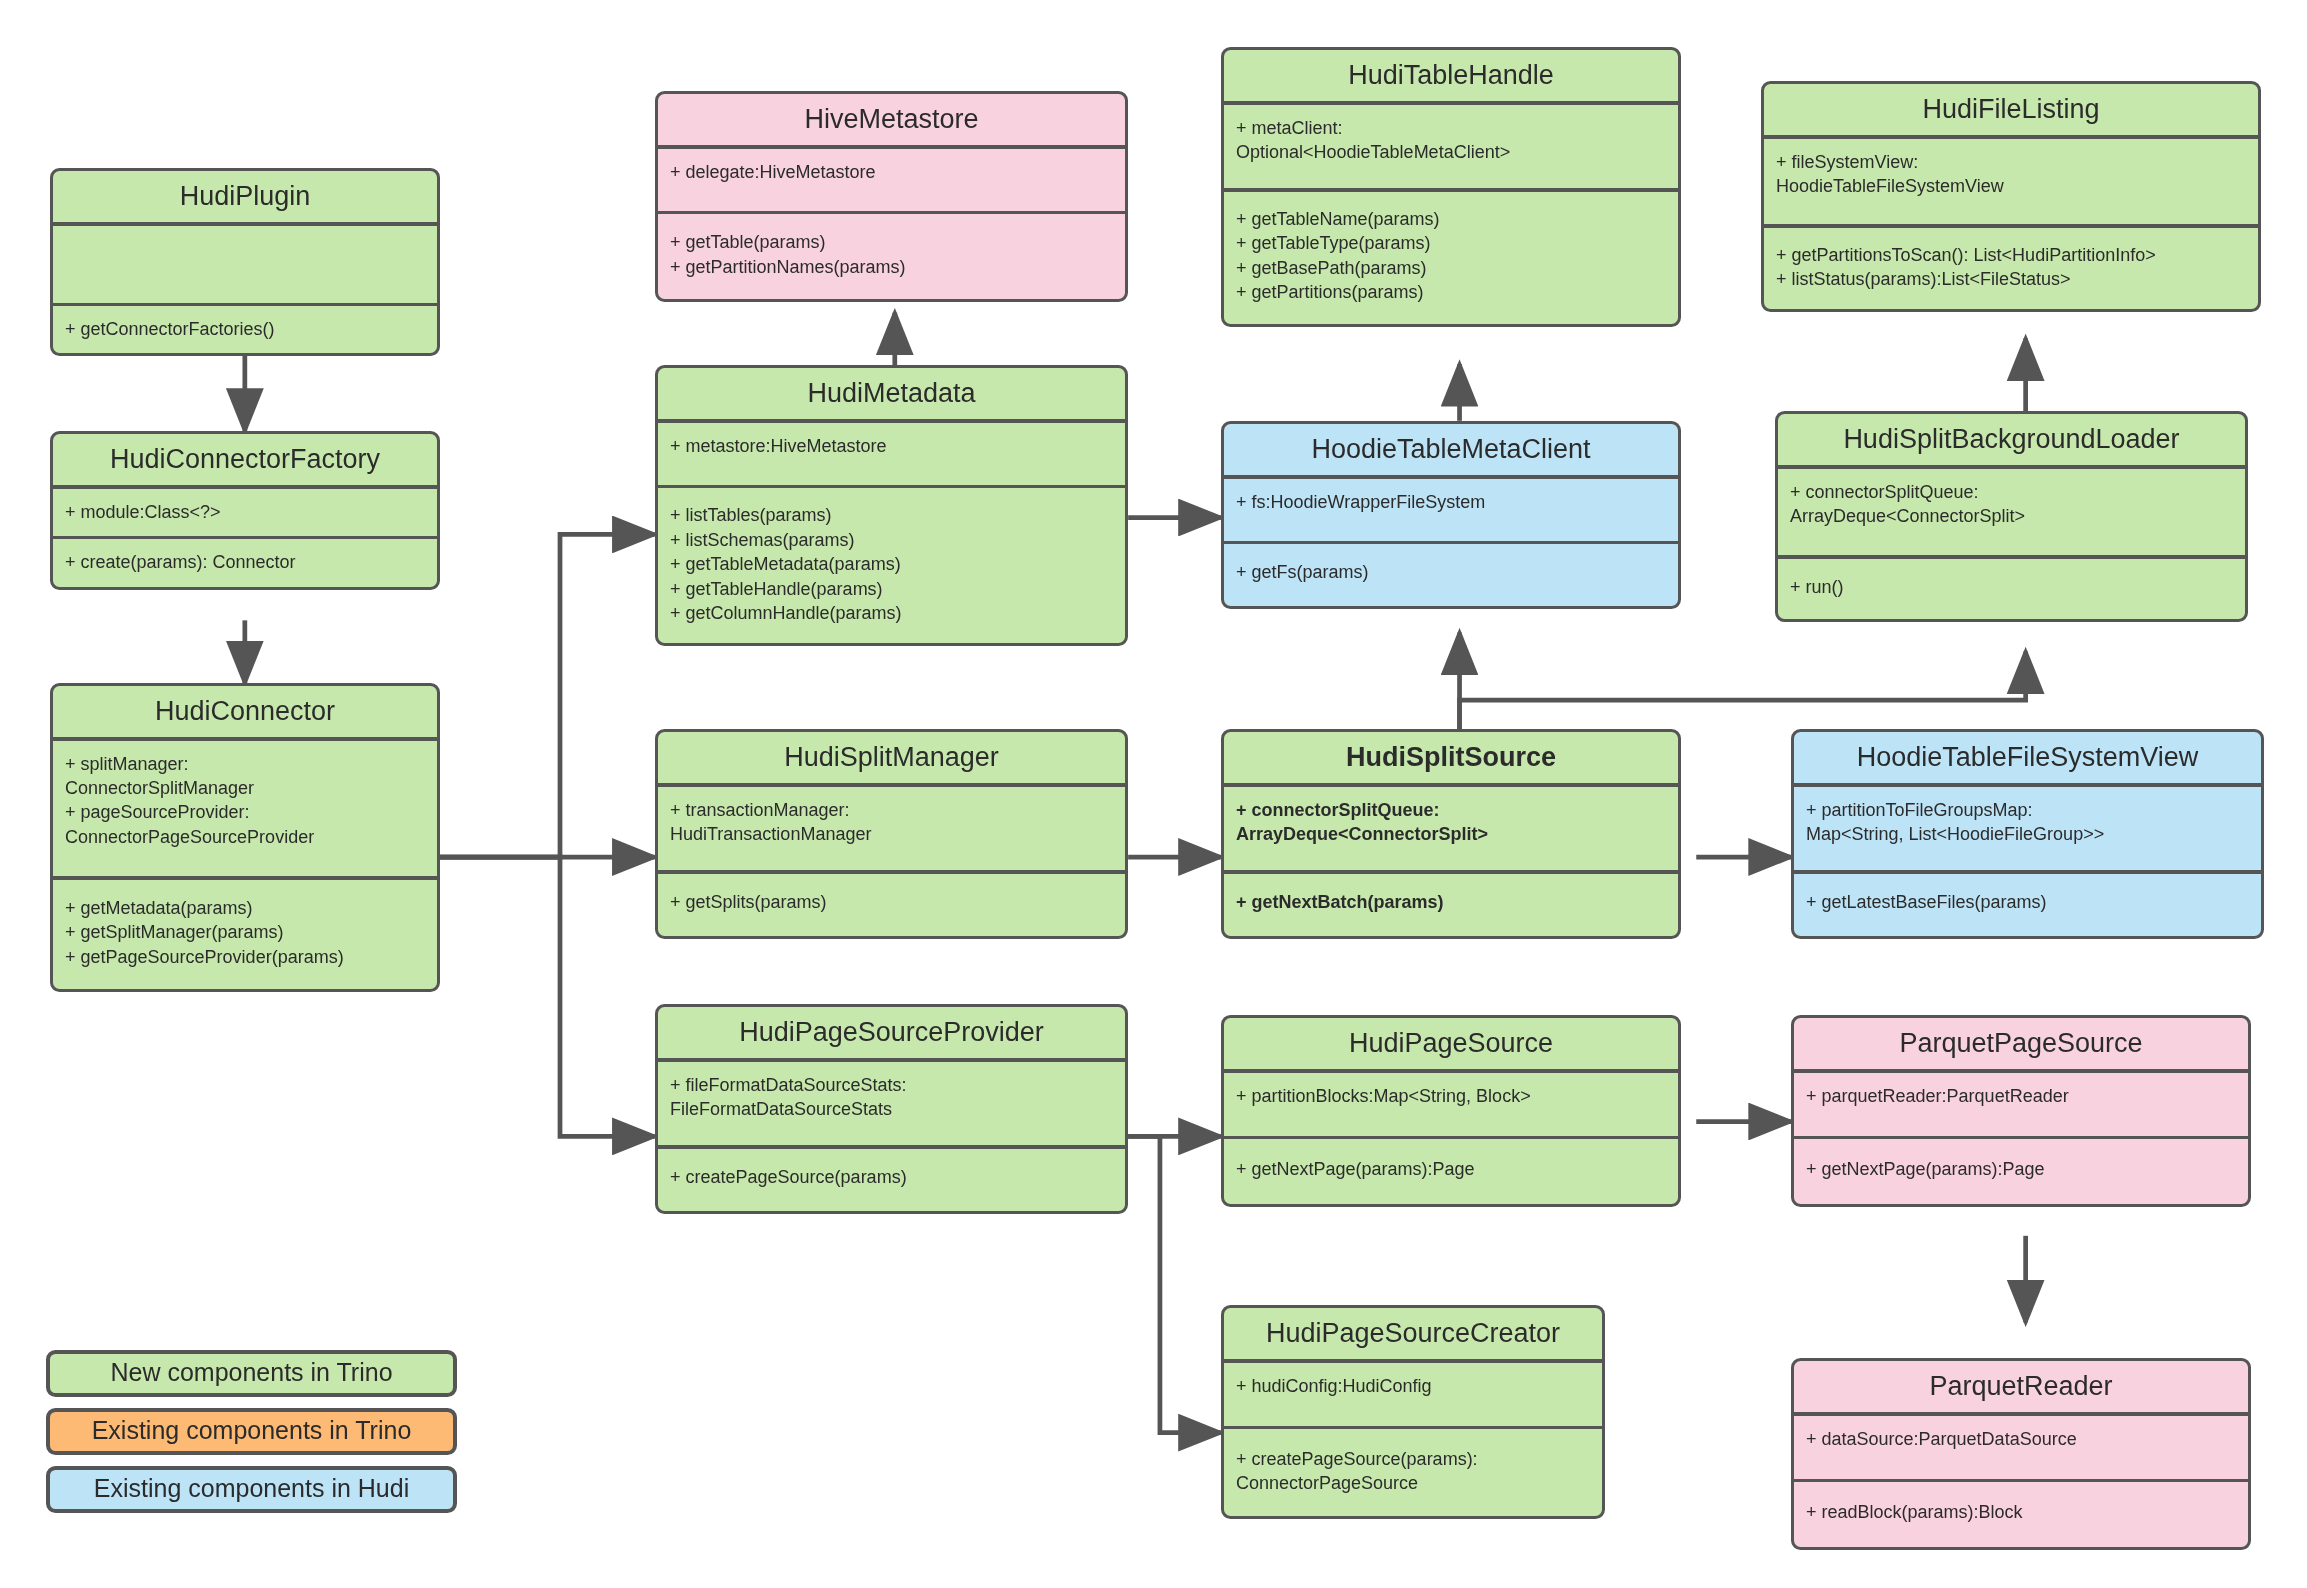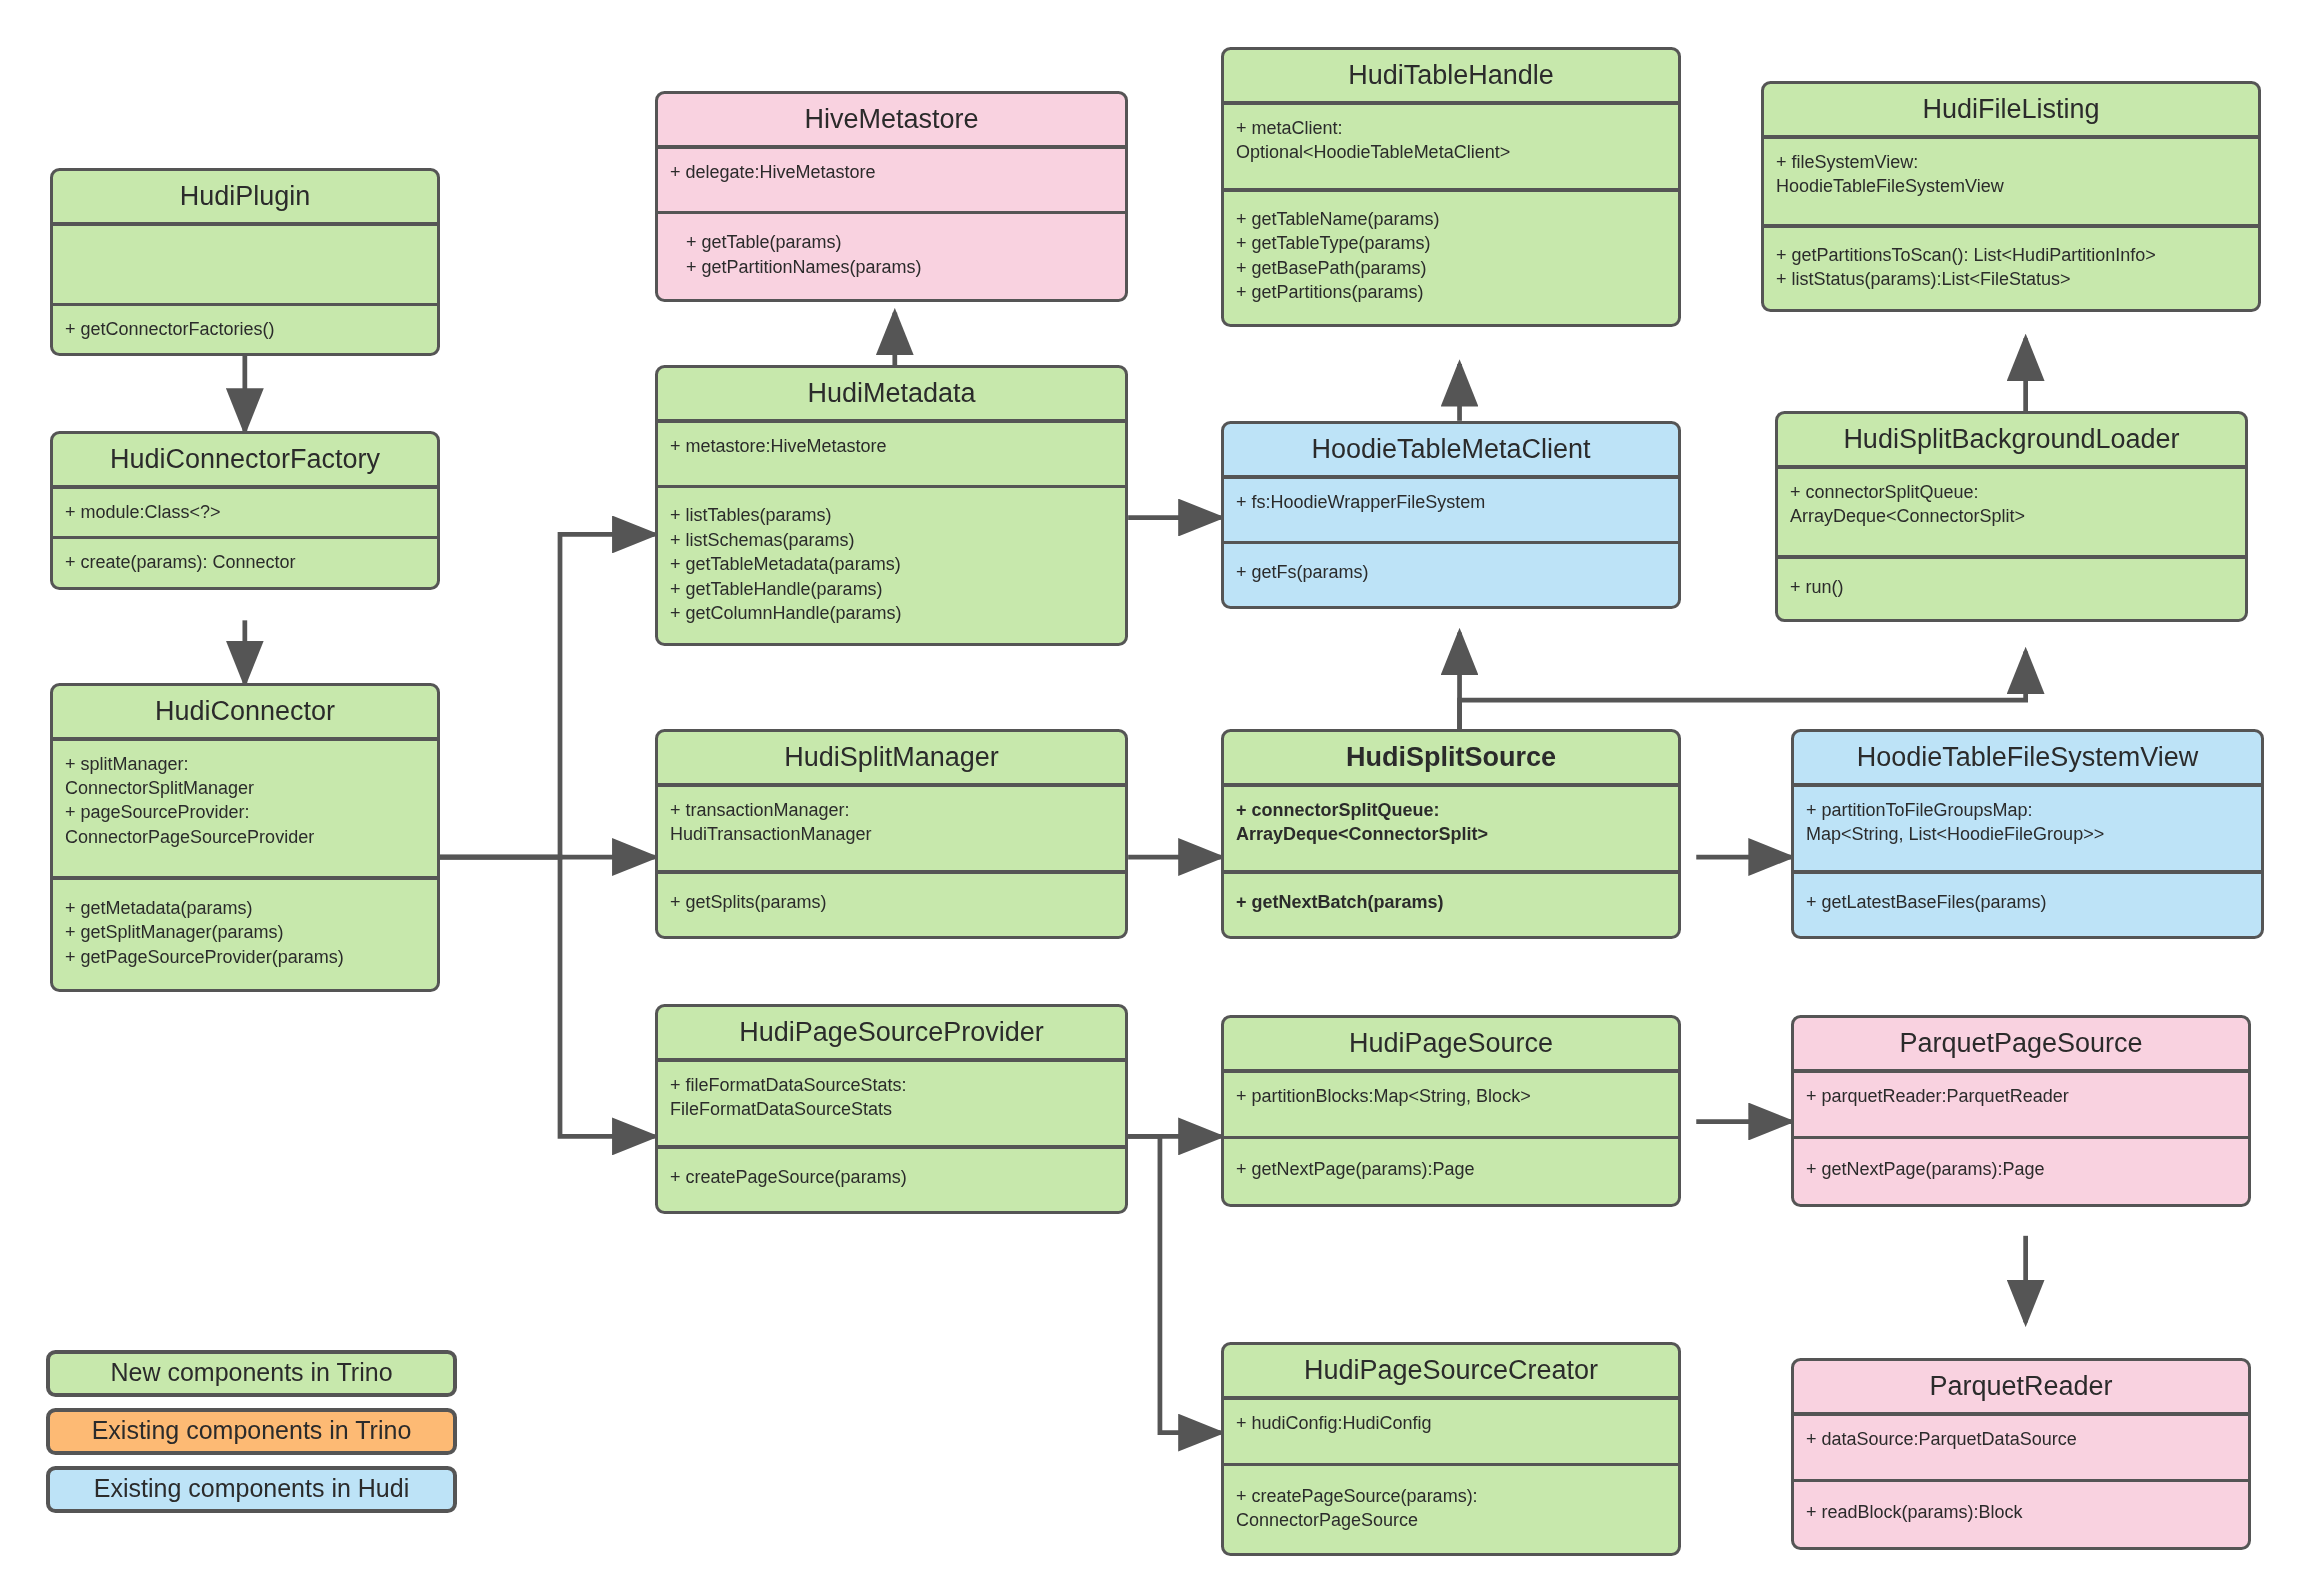--- a/index.html
+++ b/index.html
@@ -160,21 +160,21 @@
     </div>
   </div>
 
   <div class="node pink" style="left:655px; top:91px; width:473px;">
     <div class="title">HiveMetastore</div>
     <div class="sep"></div>
     <div class="compartment" style="padding-bottom:27px;">
       <div class="row">+ delegate:HiveMetastore</div>
     </div>
     <div class="sep"></div>
-    <div class="compartment" style="padding-top:16px; padding-bottom:20px;margin-left:16px;">
+    <div class="compartment" style="padding-top:16px; padding-bottom:20px;">
       <div class="row">+ getTable(params)</div>
       <div class="row">+ getPartitionNames(params)</div>
     </div>
   </div>
 
   <div class="node green" style="left:655px; top:365px; width:473px;">
     <div class="title">HudiMetadata</div>
     <div class="sep"></div>
     <div class="compartment" style="padding-bottom:27px;">
       <div class="row">+ metastore:HiveMetastore</div>
@@ -313,21 +313,21 @@
     <div class="sep"></div>
     <div class="compartment" style="padding-bottom:28px;">
       <div class="row">+ parquetReader:ParquetReader</div>
     </div>
     <div class="sep"></div>
     <div class="compartment" style="padding-top:17.6px; padding-bottom:23px;">
       <div class="row">+ getNextPage(params):Page</div>
     </div>
   </div>
 
-  <div class="node green" style="left:1221px; top:1342px; width:460px;">
+  <div class="node green" style="left:1221px; top:1305px; width:384px;">
     <div class="title">HudiPageSourceCreator</div>
     <div class="sep"></div>
     <div class="compartment" style="padding-bottom:28px;">
       <div class="row">+ hudiConfig:HudiConfig</div>
     </div>
     <div class="sep"></div>
     <div class="compartment" style="padding-top:17.6px; padding-bottom:20px;">
       <div class="row">+ createPageSource(params):</div>
       <div class="row">ConnectorPageSource</div>
     </div>

